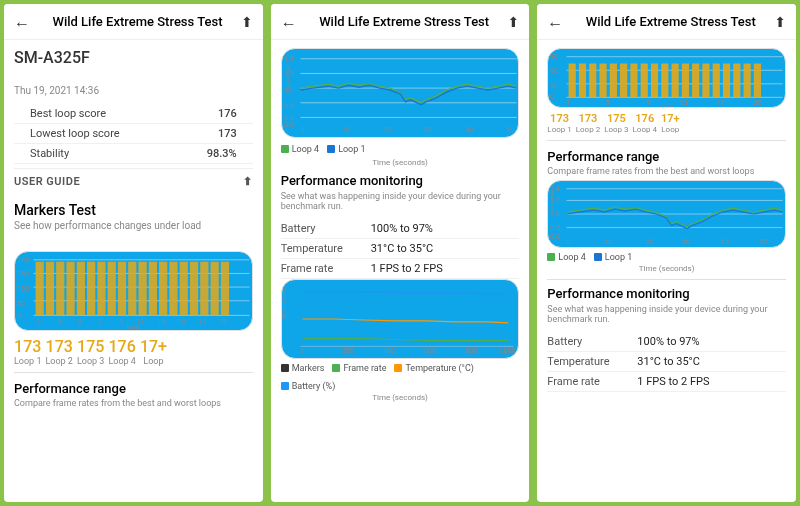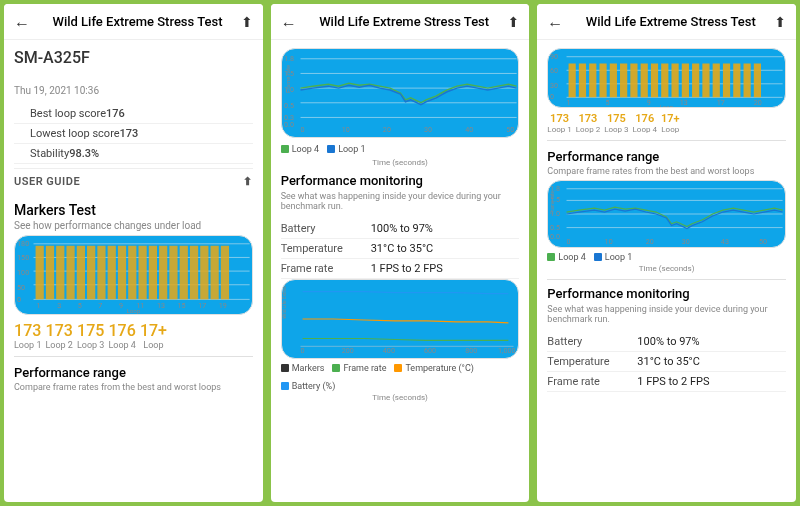--- a/index.html
+++ b/index.html
@@ -59,20 +59,21 @@
       color: #333;
       margin-bottom: 18px;
     }
     .date-text {
       font-size: 10px;
       color: #888;
       margin-bottom: 8px;
     }
     .info-row {
       display: flex;
+      justify-content: space-between;
       padding: 3px 16px;
       font-size: 11px;
       color: #444;
       border-bottom: 1px solid #f0f0f0;
     }
     .info-row .val {
       font-weight: 500;
     }
     .user-guide-row {
       display: flex;
@@ -88,21 +89,21 @@
     }
     .stress-test-title {
       font-size: 14px;
       font-weight: 500;
       margin-top: 8px;
       margin-bottom: 2px;
     }
     .stress-test-sub {
       font-size: 10px;
       color: #888;
-      margin-bottom: 4px;
+      margin-bottom: 20px;
     }
 
     
     .chart-area {
       background: #0ea5e9;
       border: 1px solid #e0e0e0;
       border-radius: 14px;
       position: relative;
       overflow: hidden;
     }
@@ -253,21 +254,21 @@
 <body>
 
 <div class="panel">
   <div class="panel-header">
     <span class="back-arrow">←</span>
     <span class="title">Wild Life Extreme Stress Test</span>
     <span class="share-icon">⬆</span>
   </div>
   <div class="panel-content">
     <div class="device-name">SM-A325F</div>
-    <div class="date-text">Thu 19, 2021 10:36</div>
+    <div class="date-text">Thu 19, 2021 14:36</div>
     <div class="info-row">
       <span>Best loop score</span>
       <span class="val">176</span>
     </div>
     <div class="info-row">
       <span>Lowest loop score</span>
       <span class="val">173</span>
     </div>
     <div class="info-row">
       <span>Stability</span>

